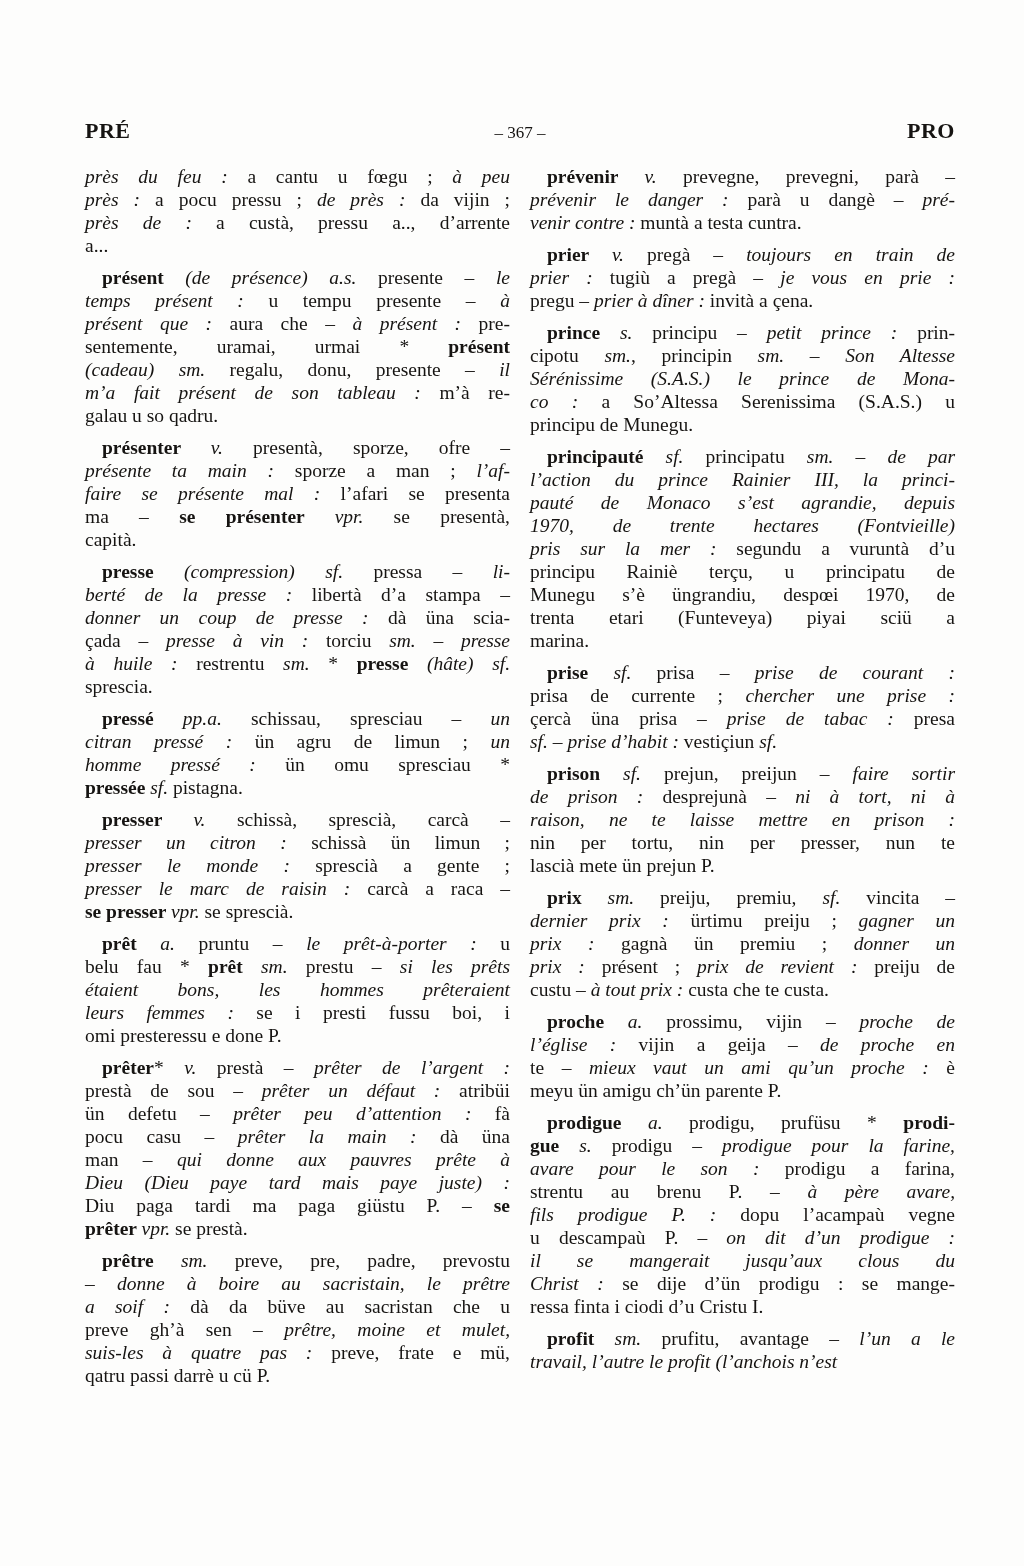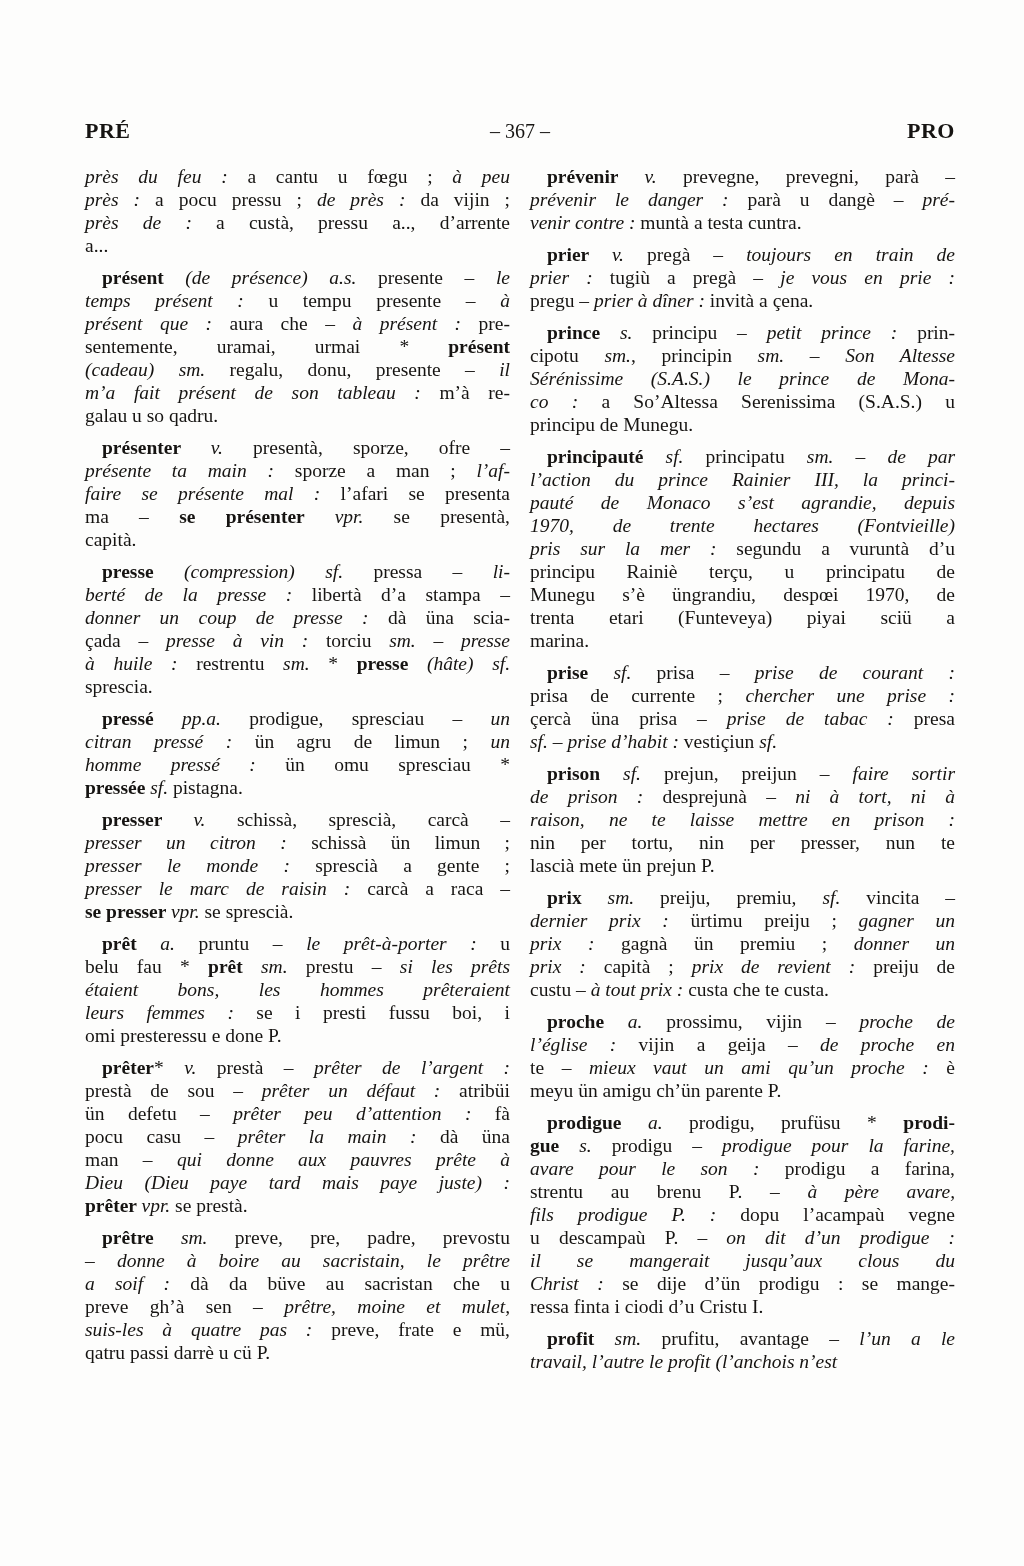--- a/index.html
+++ b/index.html
@@ -23,21 +23,21 @@
   }
   .running-head {
     flex: 1;
     font-weight: bold;
     font-size: 22px;
     letter-spacing: 0.5px;
   }
   .running-head.right { text-align: right; }
   .page-number {
     flex: 0 0 auto;
-    font-size: 20px;
+    font-size: 17px;
     text-align: center;
   }
   .columns {
     display: flex;
     gap: 20px;
   }
   .col { width: 425px; }
   .entry { margin: 0 0 9px 0; }
   .entry:last-child { margin-bottom: 8px; }
   .line {
@@ -87,21 +87,21 @@
         </div>
         <div class="entry">
           <div class="line first"><span class="seg-b">presse </span><span class="seg-i">(compression) sf. </span><span class="seg-r">pressa – </span><span class="seg-i">li-</span></div>
           <div class="line"><span class="seg-i">berté de la presse : </span><span class="seg-r">libertà d’a stampa –</span></div>
           <div class="line"><span class="seg-i">donner un coup de presse : </span><span class="seg-r">dà üna scia-</span></div>
           <div class="line"><span class="seg-r">çada – </span><span class="seg-i">presse à vin : </span><span class="seg-r">torciu </span><span class="seg-i">sm.</span><span class="seg-r"> – </span><span class="seg-i">presse</span></div>
           <div class="line"><span class="seg-i">à huile : </span><span class="seg-r">restrentu </span><span class="seg-i">sm. </span><span class="seg-r">* </span><span class="seg-b">presse </span><span class="seg-i">(hâte) sf.</span></div>
           <div class="line last"><span class="seg-r">sprescia.</span></div>
         </div>
         <div class="entry">
-          <div class="line first"><span class="seg-b">pressé </span><span class="seg-i">pp.a. </span><span class="seg-r">prodigue, spresciau – </span><span class="seg-i">un</span></div>
+          <div class="line first"><span class="seg-b">pressé </span><span class="seg-i">pp.a. </span><span class="seg-r">schissau, spresciau – </span><span class="seg-i">un</span></div>
           <div class="line"><span class="seg-i">citran pressé : </span><span class="seg-r">ün agru de limun ; </span><span class="seg-i">un</span></div>
           <div class="line"><span class="seg-i">homme pressé : </span><span class="seg-r">ün omu spresciau *</span></div>
           <div class="line last"><span class="seg-b">pressée </span><span class="seg-i">sf. </span><span class="seg-r">pistagna.</span></div>
         </div>
         <div class="entry">
           <div class="line first"><span class="seg-b">presser </span><span class="seg-i">v. </span><span class="seg-r">schissà, sprescià, carcà –</span></div>
           <div class="line"><span class="seg-i">presser un citron : </span><span class="seg-r">schissà ün limun ;</span></div>
           <div class="line"><span class="seg-i">presser le monde : </span><span class="seg-r">sprescià a gente ;</span></div>
           <div class="line"><span class="seg-i">presser le marc de raisin : </span><span class="seg-r">carcà a raca –</span></div>
           <div class="line last"><span class="seg-b">se presser </span><span class="seg-i">vpr. </span><span class="seg-r">se sprescià.</span></div>
@@ -113,20 +113,21 @@
           <div class="line"><span class="seg-i">leurs femmes : </span><span class="seg-r">se i presti fussu boi, i</span></div>
           <div class="line last"><span class="seg-r">omi presteressu e done P.</span></div>
         </div>
         <div class="entry">
           <div class="line first"><span class="seg-b">prêter</span><span class="seg-r">* </span><span class="seg-i">v. </span><span class="seg-r">prestà – </span><span class="seg-i">prêter de l’argent :</span></div>
           <div class="line"><span class="seg-r">prestà de sou – </span><span class="seg-i">prêter un défaut : </span><span class="seg-r">atribüi</span></div>
           <div class="line"><span class="seg-r">ün defetu – </span><span class="seg-i">prêter peu d’attention : </span><span class="seg-r">fà</span></div>
           <div class="line"><span class="seg-r">pocu casu – </span><span class="seg-i">prêter la main : </span><span class="seg-r">dà üna</span></div>
           <div class="line"><span class="seg-r">man – </span><span class="seg-i">qui donne aux pauvres prête à</span></div>
           <div class="line"><span class="seg-i">Dieu (Dieu paye tard mais paye juste) :</span></div>
+          <div class="line"><span class="seg-r">Diu paga tardi ma paga giüstu P. – </span><span class="seg-b">se</span></div>
           <div class="line last"><span class="seg-b">prêter </span><span class="seg-i">vpr. </span><span class="seg-r">se prestà.</span></div>
         </div>
         <div class="entry">
           <div class="line first"><span class="seg-b">prêtre </span><span class="seg-i">sm. </span><span class="seg-r">preve, pre, padre, prevostu</span></div>
           <div class="line"><span class="seg-r">– </span><span class="seg-i">donne à boire au sacristain, le prêtre</span></div>
           <div class="line"><span class="seg-i">a soif : </span><span class="seg-r">dà da büve au sacristan che u</span></div>
           <div class="line"><span class="seg-r">preve gh’à sen – </span><span class="seg-i">prêtre, moine et mulet,</span></div>
           <div class="line"><span class="seg-i">suis-les à quatre pas : </span><span class="seg-r">preve, frate e mü,</span></div>
           <div class="line last"><span class="seg-r">qatru passi darrè u cü P.</span></div>
         </div>
@@ -170,21 +171,21 @@
           <div class="line first"><span class="seg-b">prison </span><span class="seg-i">sf. </span><span class="seg-r">prejun, preijun – </span><span class="seg-i">faire sortir</span></div>
           <div class="line"><span class="seg-i">de prison : </span><span class="seg-r">desprejunà – </span><span class="seg-i">ni à tort, ni à</span></div>
           <div class="line"><span class="seg-i">raison, ne te laisse mettre en prison :</span></div>
           <div class="line"><span class="seg-r">nin per tortu, nin per presser, nun te</span></div>
           <div class="line last"><span class="seg-r">lascià mete ün prejun P.</span></div>
         </div>
         <div class="entry">
           <div class="line first"><span class="seg-b">prix </span><span class="seg-i">sm. </span><span class="seg-r">preiju, premiu, </span><span class="seg-i">sf. </span><span class="seg-r">vincita –</span></div>
           <div class="line"><span class="seg-i">dernier prix : </span><span class="seg-r">ürtimu preiju ; </span><span class="seg-i">gagner un</span></div>
           <div class="line"><span class="seg-i">prix : </span><span class="seg-r">gagnà ün premiu ; </span><span class="seg-i">donner un</span></div>
-          <div class="line"><span class="seg-i">prix : </span><span class="seg-r">capità ; </span><span class="seg-i">prix de revient : </span><span class="seg-r">preiju de</span></div>
+          <div class="line"><span class="seg-i">prix : </span><span class="seg-r">présent ; </span><span class="seg-i">prix de revient : </span><span class="seg-r">preiju de</span></div>
           <div class="line last"><span class="seg-r">custu – </span><span class="seg-i">à tout prix : </span><span class="seg-r">custa che te custa.</span></div>
         </div>
         <div class="entry">
           <div class="line first"><span class="seg-b">proche </span><span class="seg-i">a. </span><span class="seg-r">prossimu, vijin – </span><span class="seg-i">proche de</span></div>
           <div class="line"><span class="seg-i">l’église : </span><span class="seg-r">vijin a geija – </span><span class="seg-i">de proche en</span></div>
           <div class="line"><span class="seg-r">te – </span><span class="seg-i">mieux vaut un ami qu’un proche : </span><span class="seg-r">è</span></div>
           <div class="line last"><span class="seg-r">meyu ün amigu ch’ün parente P.</span></div>
         </div>
         <div class="entry">
           <div class="line first"><span class="seg-b">prodigue </span><span class="seg-i">a. </span><span class="seg-r">prodigu, prufüsu * </span><span class="seg-b">prodi-</span></div>

